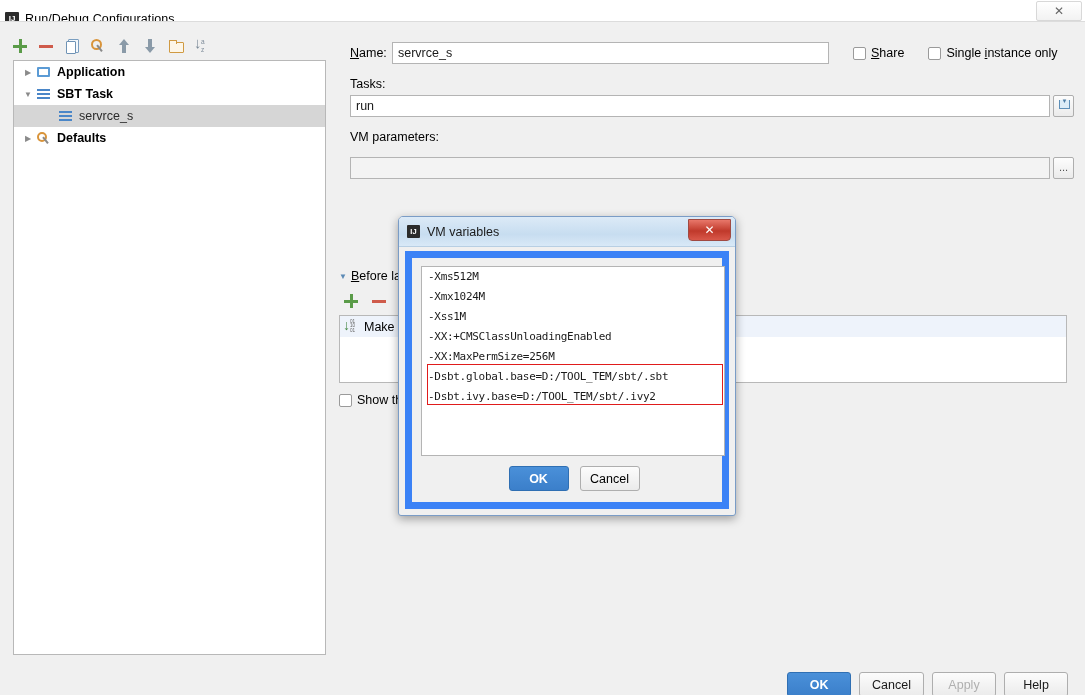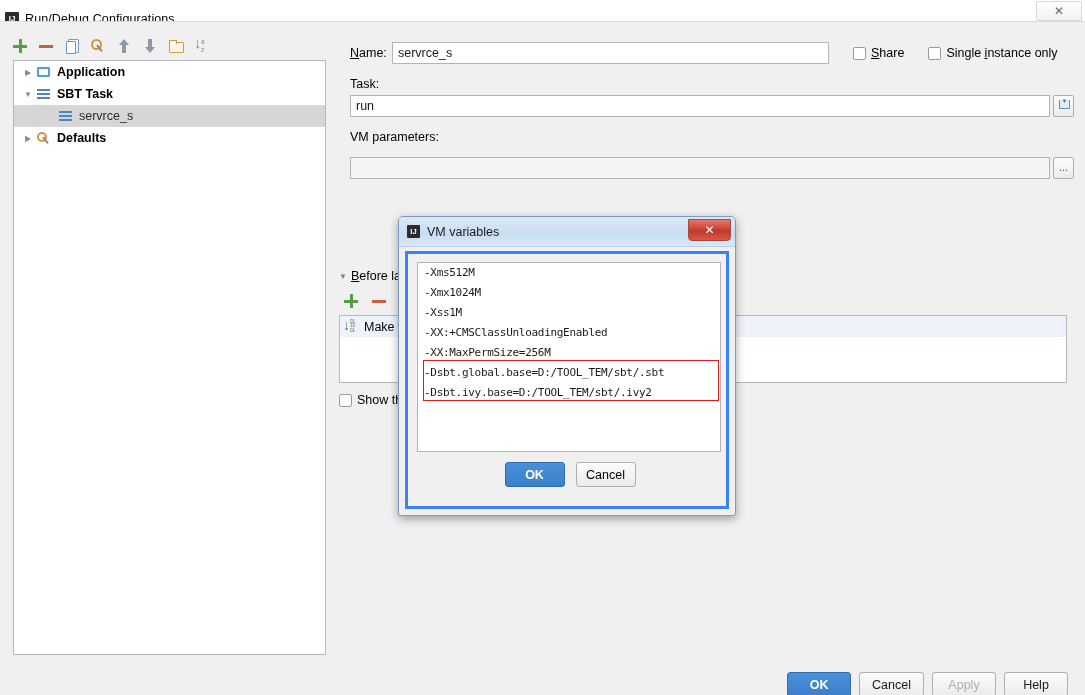--- a/index.html
+++ b/index.html
@@ -345,21 +345,21 @@
     position:absolute; right: 4px; top: 2px;
     width: 41px; height: 20px;
     border: 1px solid #a04a42; border-radius: 0 0 4px 4px;
     background: linear-gradient(#e8776a,#c0392b 55%, #d9584a);
     color:#ffffff; font-size: 12px;
     display:flex; align-items:center; justify-content:center;
   }
   #vm-inner {
     position:absolute; left: 6px; top: 34px;
     width: 324px; height: 258px;
-    border: 3px solid #3b82f6;
+    border: 7px solid #3b82f6;
     background: #f0f0f0;
     box-sizing: border-box;
   }
   #vm-textarea {
     position: absolute; left: 9px; top: 8px;
     width: 304px; height: 190px;
     background: #ffffff; border: 1px solid #b4b4b4;
     box-sizing: border-box;
     overflow: hidden;
   }
@@ -452,21 +452,21 @@
           <span class="cbox"></span>
           <span><span class="ul">S</span>hare</span>
         </span>
         <span class="cbwrap" id="single-cb">
           <span class="cbox"></span>
           <span>Single <span class="ul">i</span>nstance only</span>
         </span>
       </div>
 
       <div class="field-block">
-        <span class="field-label">Task:</span>
+        <span class="field-label">Tasks:</span>
         <div class="inputrow">
           <input id="tasks-input" class="txtinput" type="text" value="run" style="">
           <span class="expand-btn"></span>
         </div>
       </div>
 
       <div class="field-block">
         <span class="field-label">VM parameters:</span>
       </div>
 

